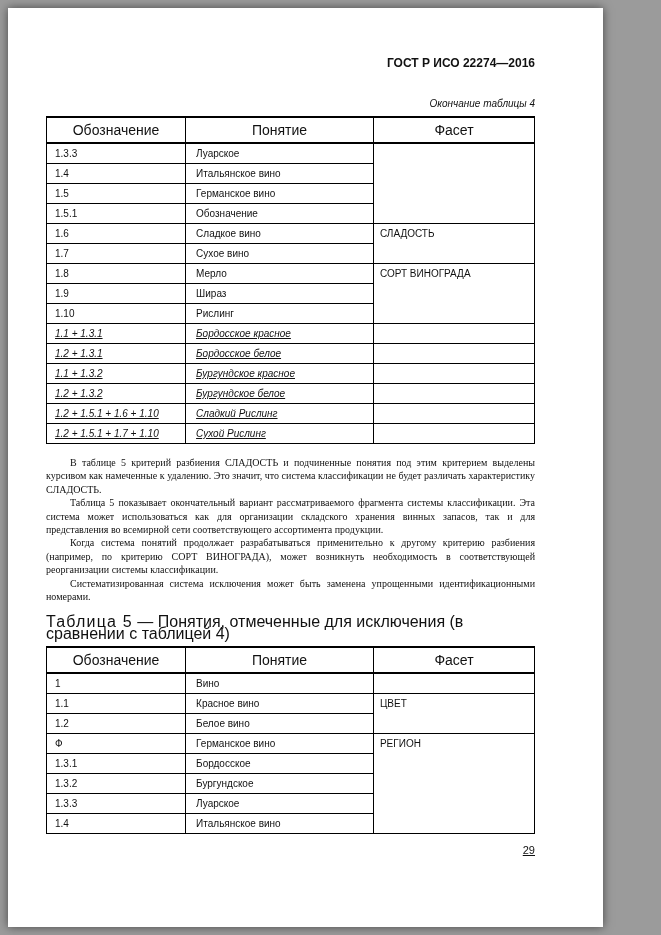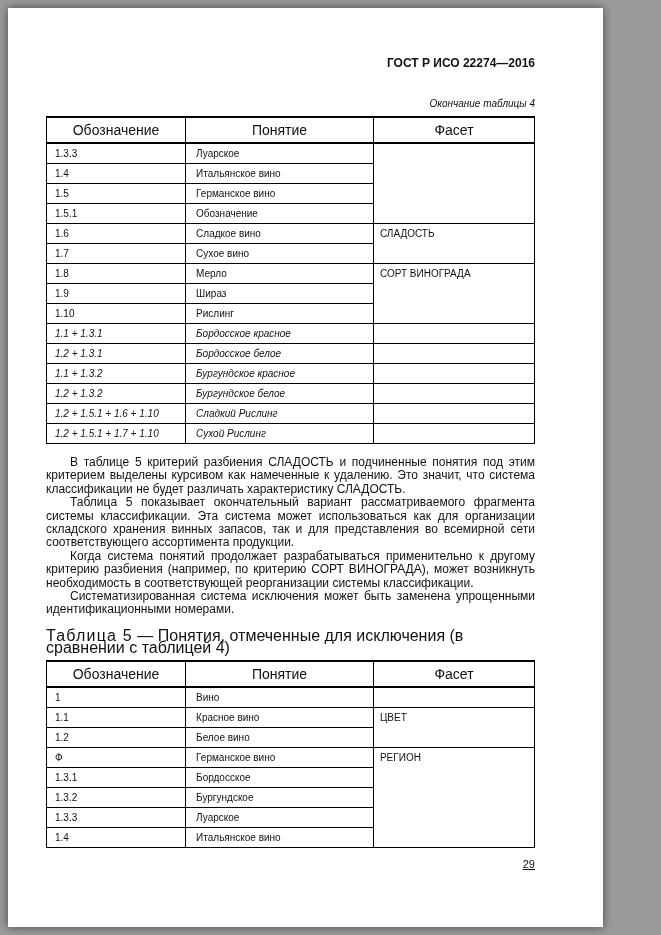--- a/index.html
+++ b/index.html
@@ -57,28 +57,29 @@
   table.gost td {
     height: 13px;
     padding: 4px 4px 2px 8px;
     vertical-align: top;
     line-height: 12px;
     overflow: hidden;
     white-space: nowrap;
   }
   table.gost td.concept { padding-left: 10px; }
   table.gost td.facet   { padding-left: 6px; }
-  table.gost td.it      { font-style: italic; }
+  table.gost td.it      { font-style: italic; text-decoration: underline; }
   .body-text { margin-top: 12px; }
   .body-text p {
     margin: 0;
     text-indent: 24px;
     text-align: justify;
-    font-size: 12px;
+    font-size: 10px;
     line-height: 13.4px;
+    font-family: Liberation Serif, serif;
   }
   .t5-caption {
     margin-top: 13px;
     font-size: 16px;
     line-height: 12px;
   }
   .t5-caption .t5-label { letter-spacing: 1.2px; }
   .page-footer {
     margin-top: 10px;
     text-align: right;

